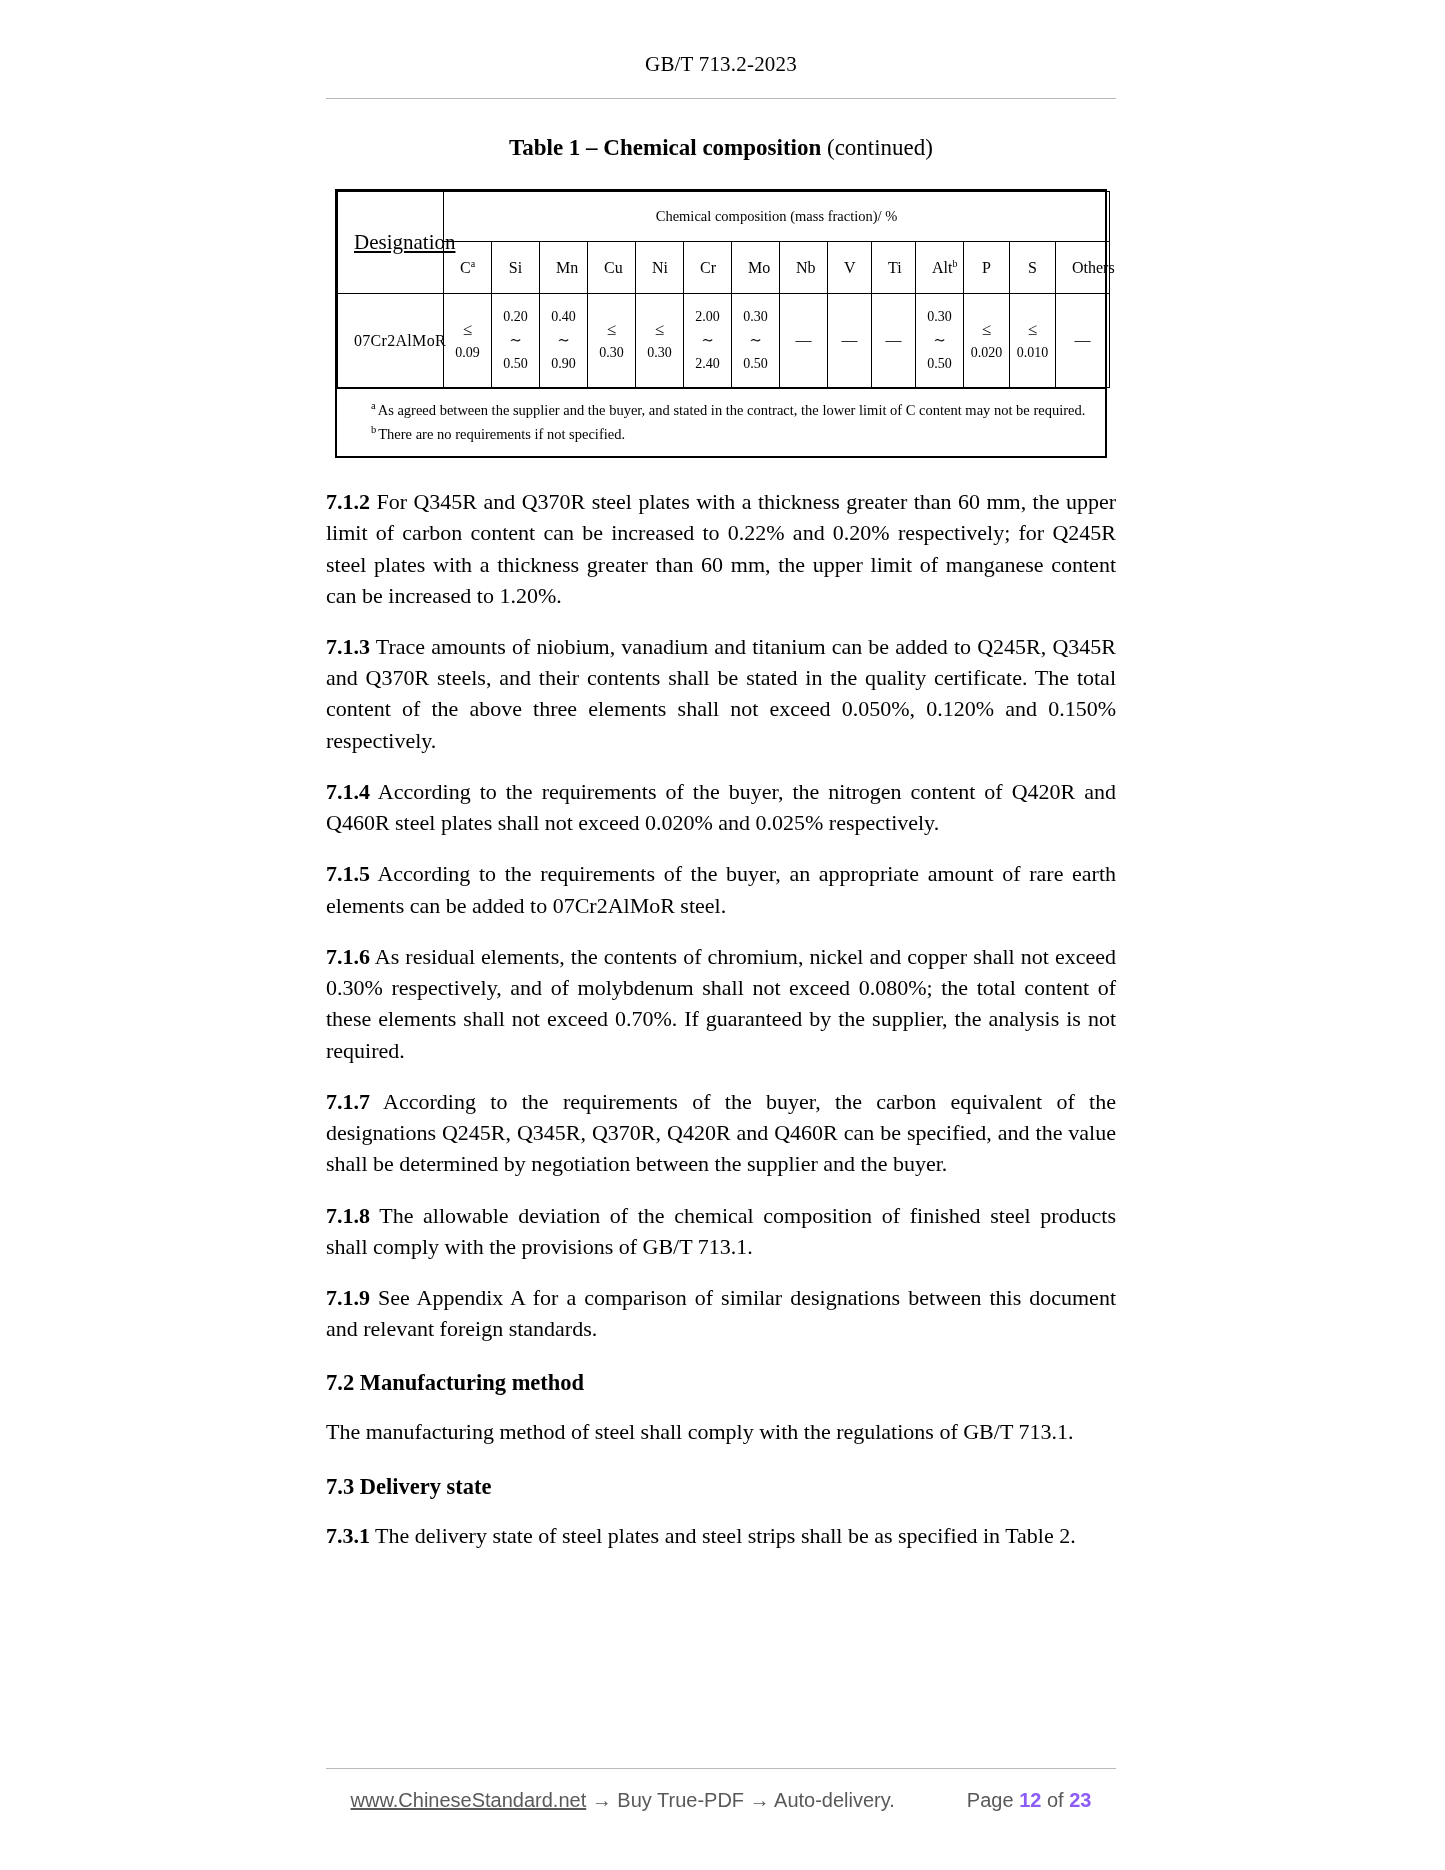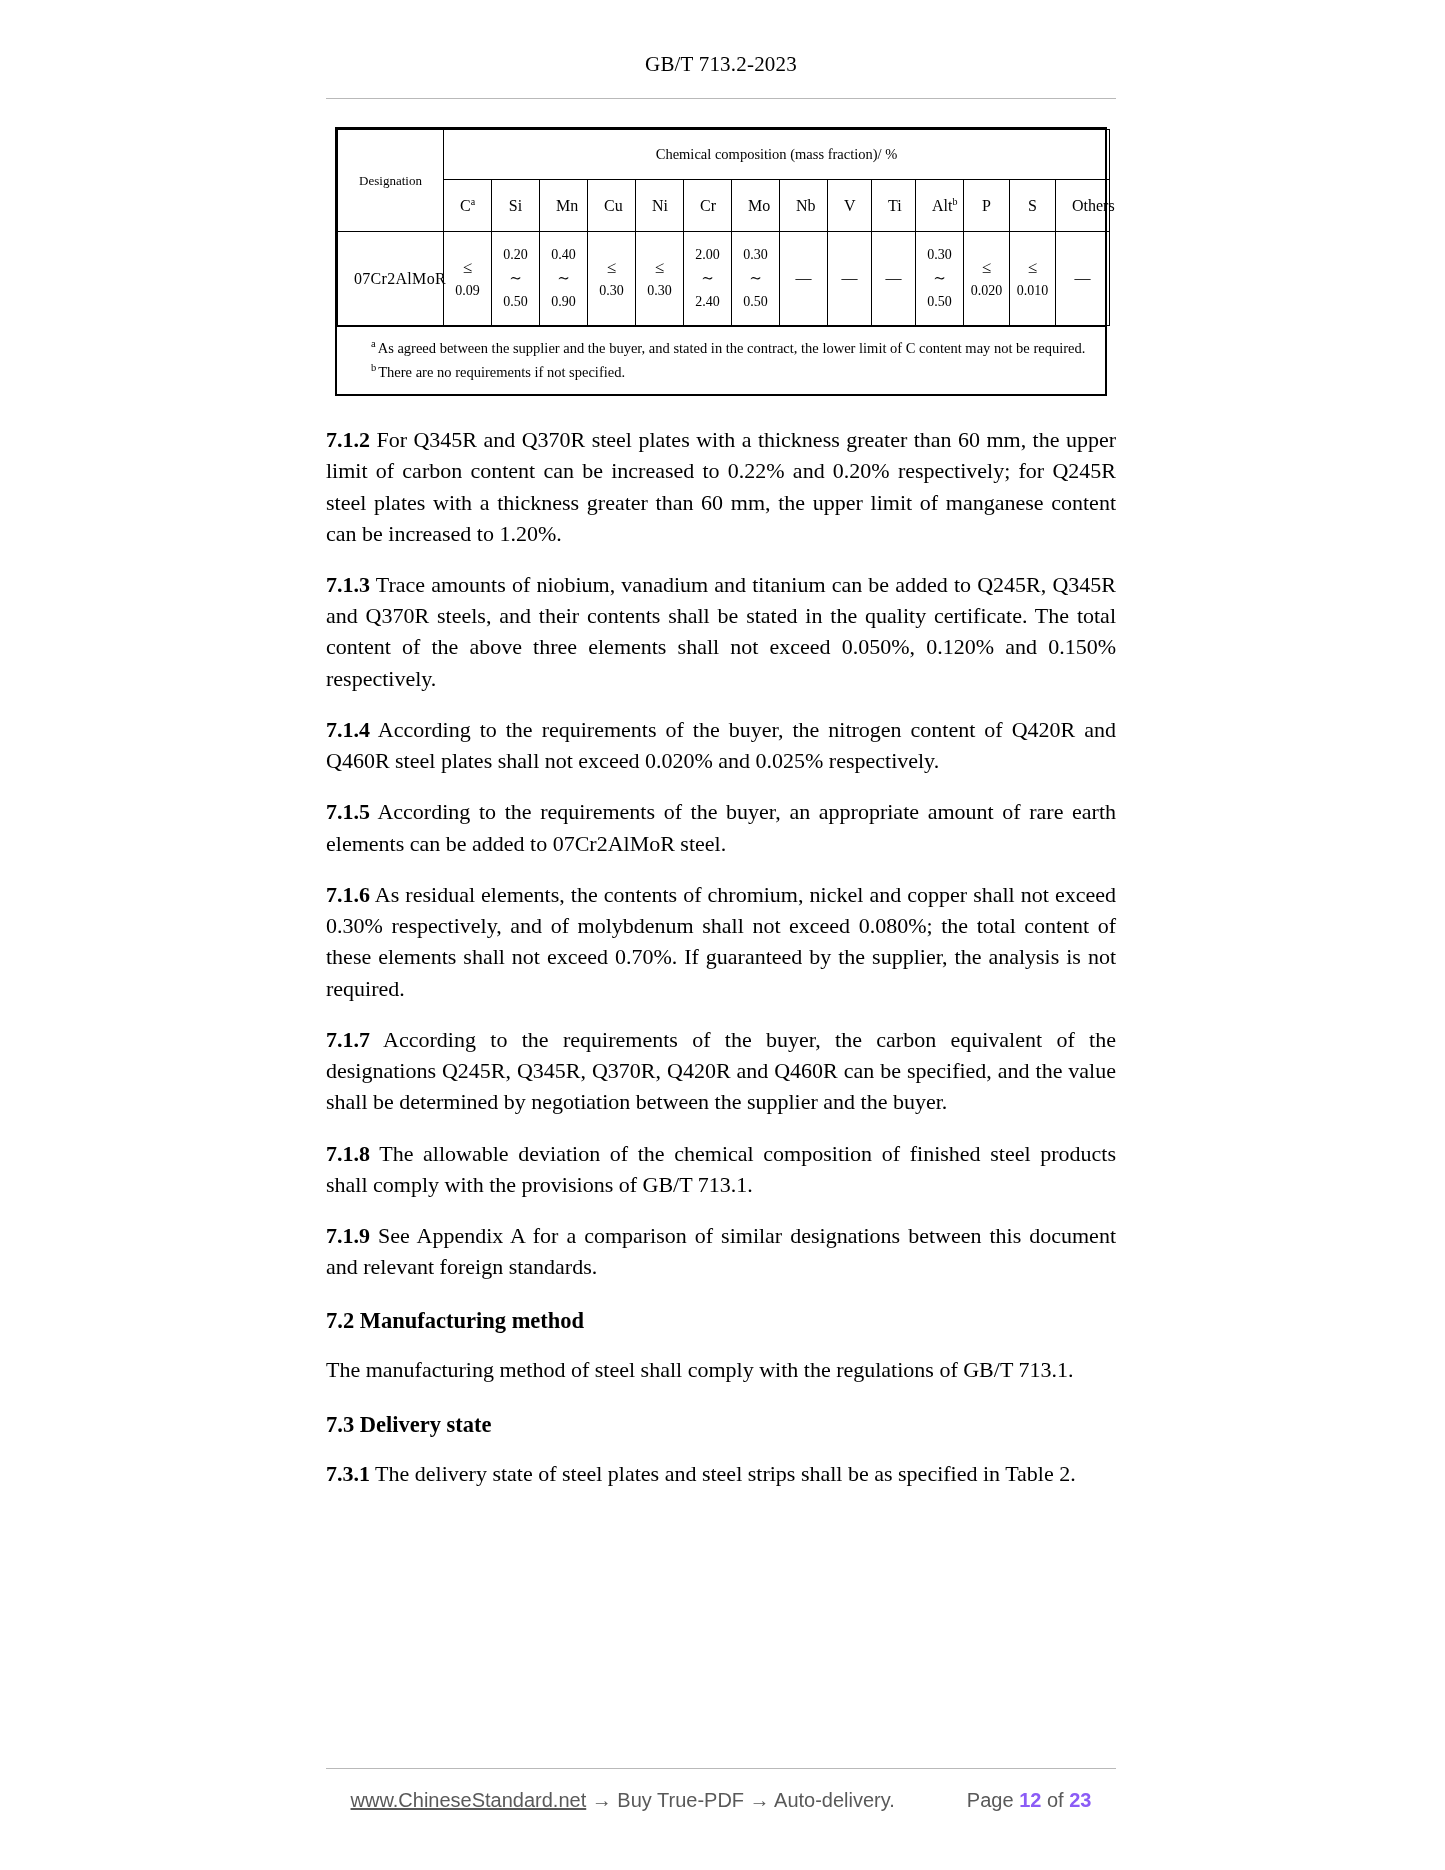--- a/index.html
+++ b/index.html
@@ -66,21 +66,22 @@
     font-weight: normal;
     font-size: 14px;
     padding: 16px;
   }
   table.comp th.grouphdr {
     height: 34px;
     font-size: 14.5px;
   }
   table.comp th.desig {
     width: 106px;
-    font-size: 13px;
+    font-size: 21px;
+    text-decoration: underline;
   }
   table.comp th.elem {
     height: 36px;
     font-size: 16px;
   }
   .sup { font-size: 10px; vertical-align: super; }
   table.comp td.desig-cell {
     font-size: 16px;
     letter-spacing: 0.3px;
   }
@@ -167,20 +168,24 @@
 </head>
 <body>
 
 <div class="page">
 
   <div class="header-wrap">
     <div class="header-std">GB/T 713.2-2023</div>
     <div class="header-rule"></div>
   </div>
 
+  <div class="table-title">
+    <span class="strong">Table 1 – Chemical composition</span>
+    <span class="normal">(continued)</span>
+  </div>
 
   <div class="table-outer">
     <table class="comp">
       <colgroup>
         <col style="width:106px">
         <col style="width:48px">
           <col style="width:48px">
           <col style="width:48px">
         <col style="width:48px">
           <col style="width:48px">

